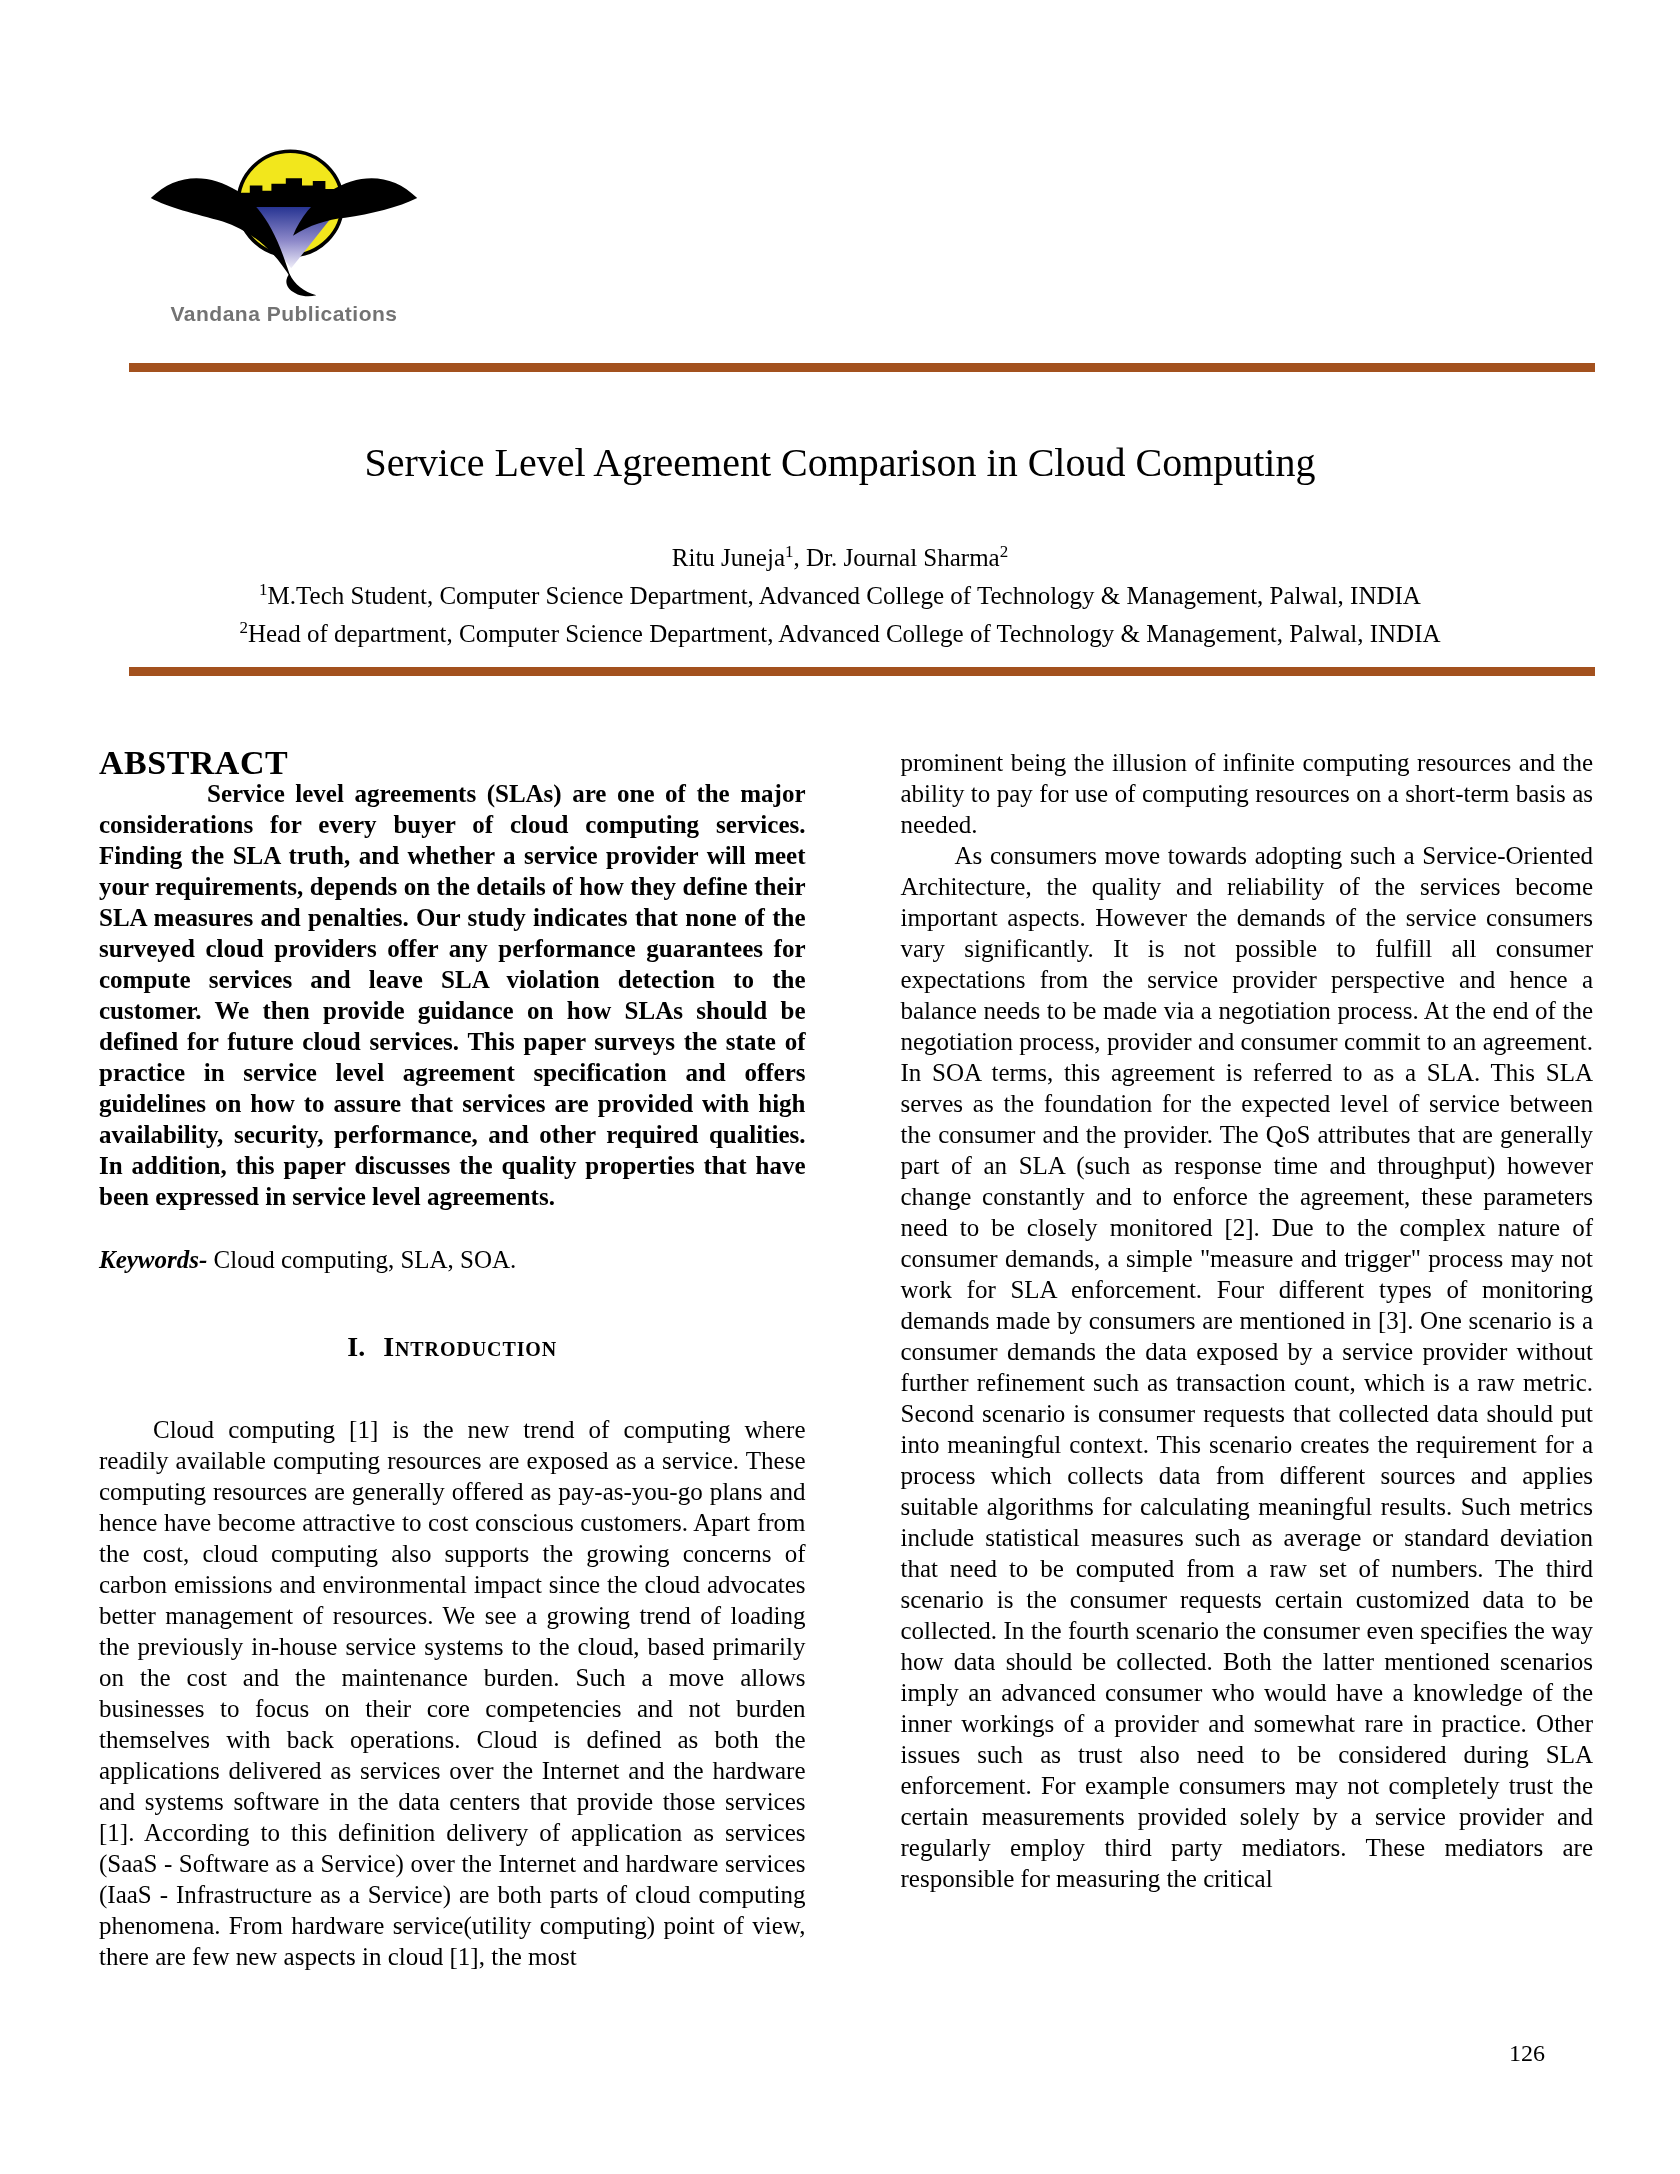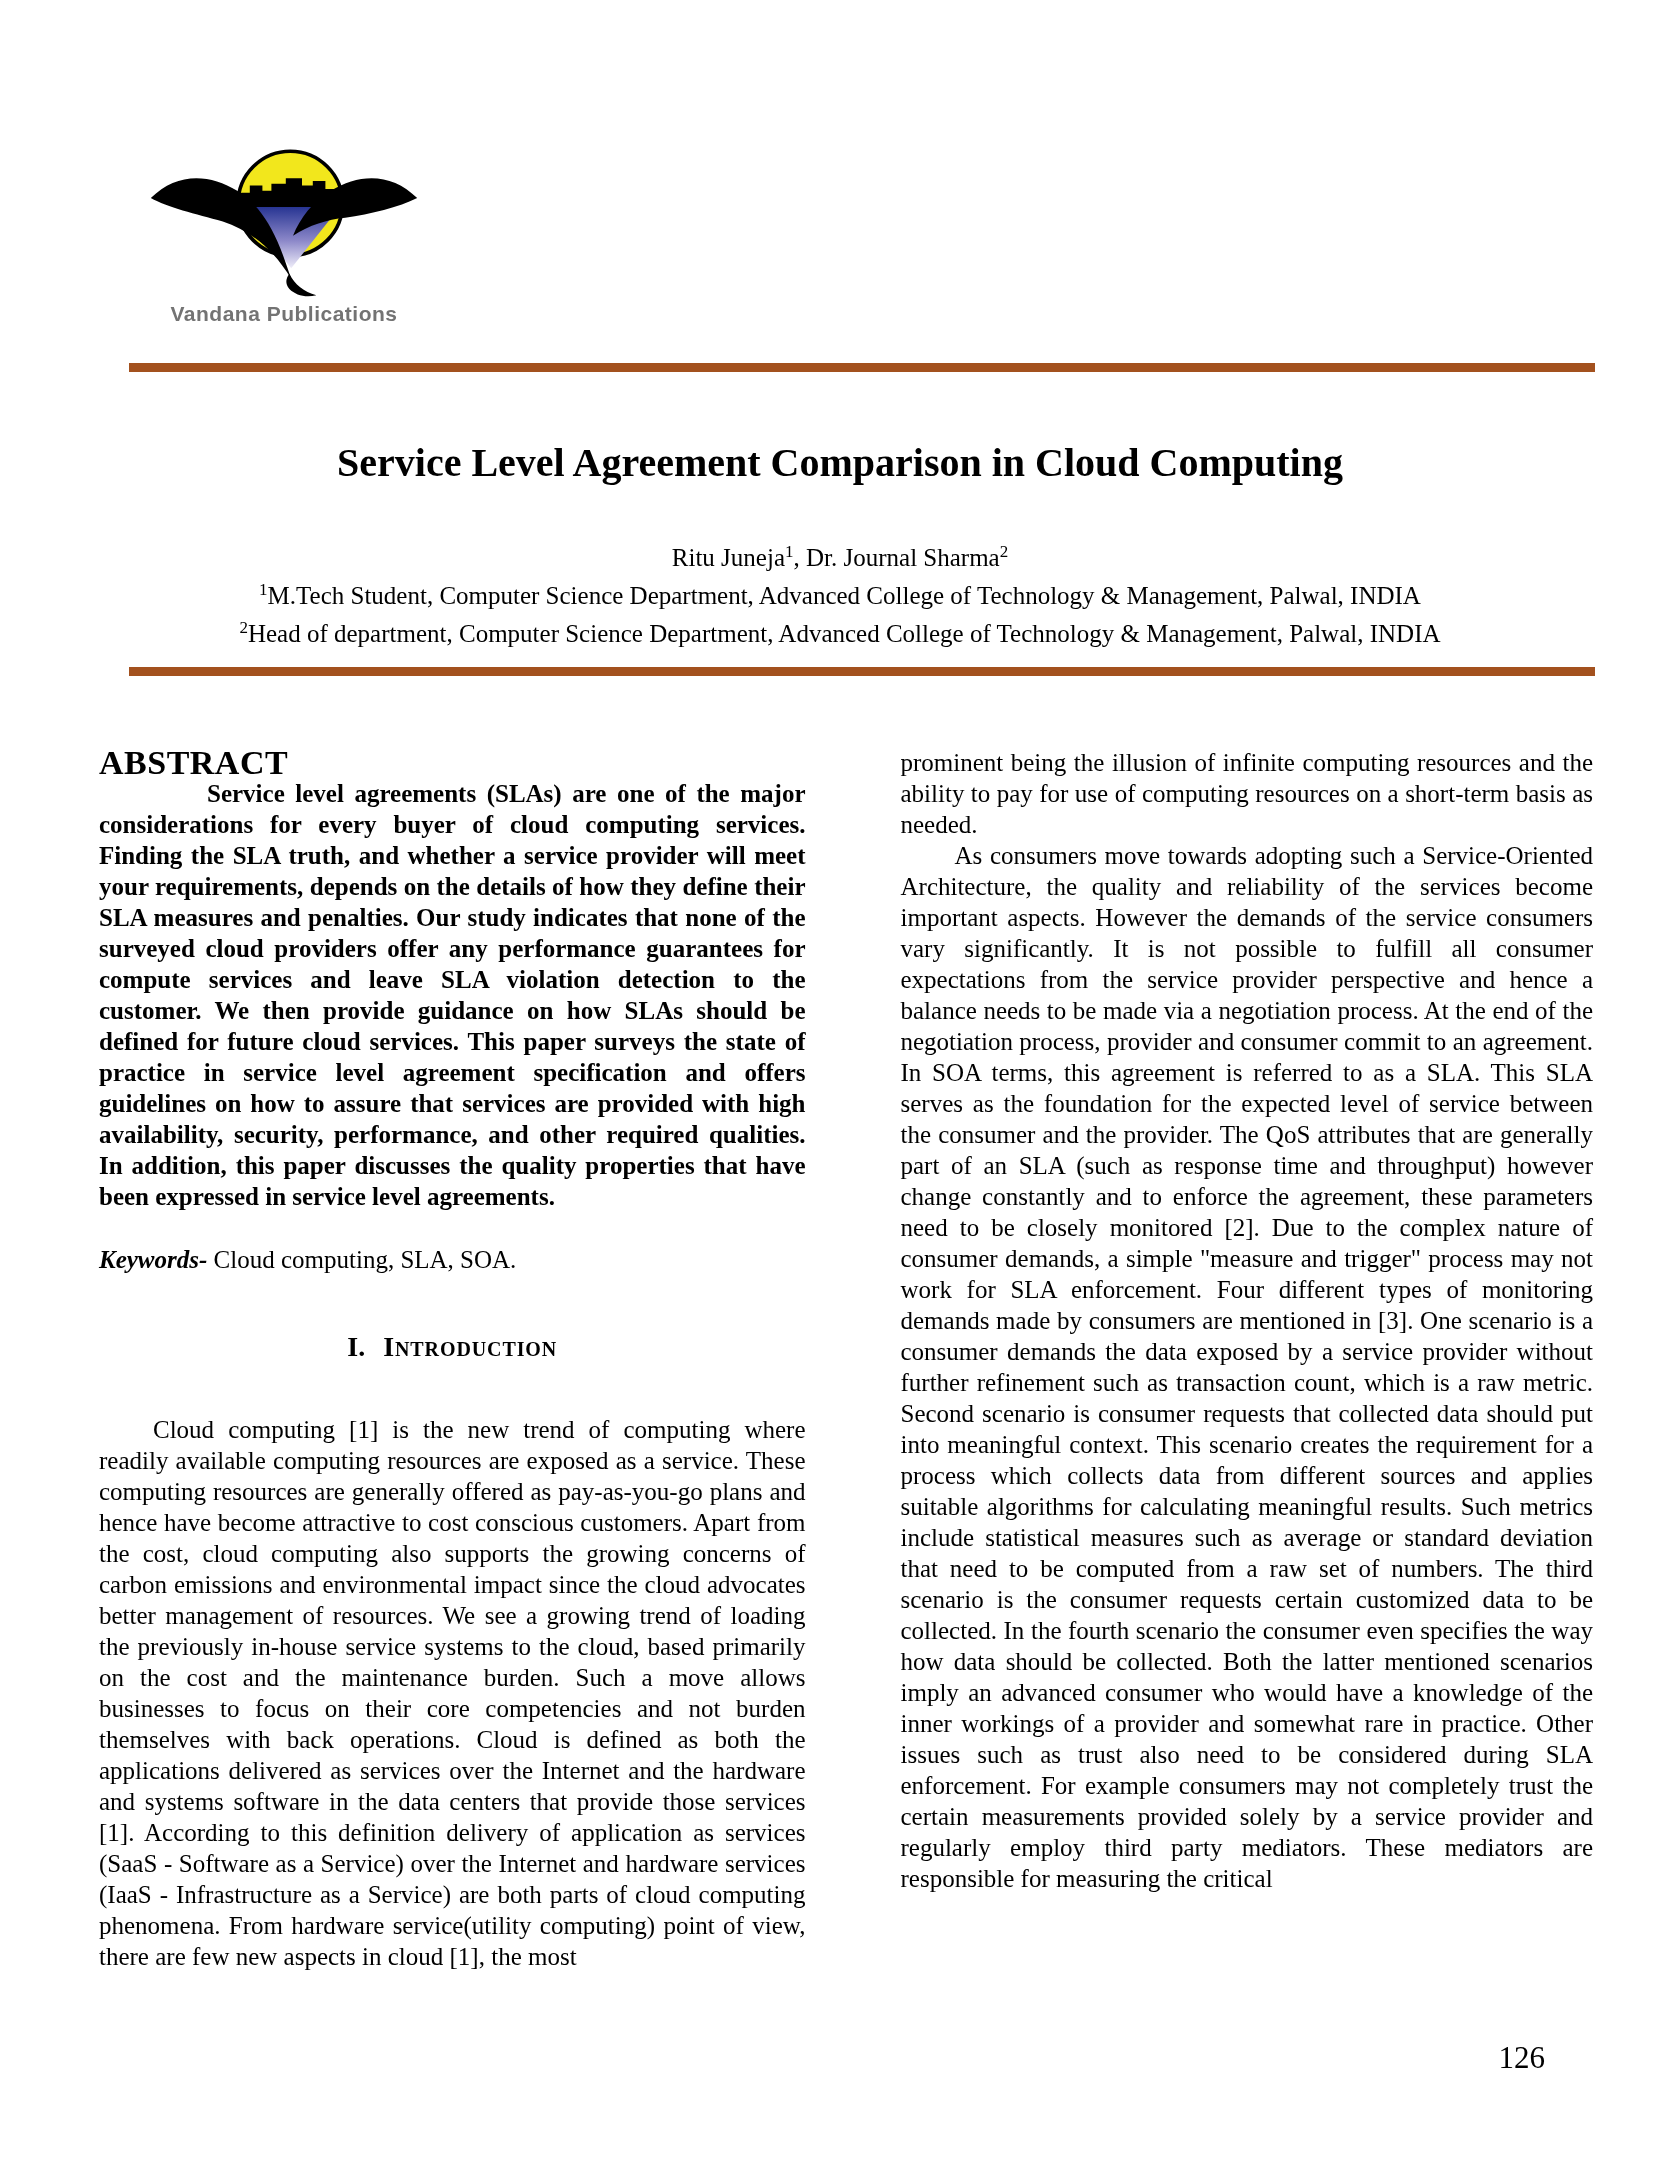--- a/index.html
+++ b/index.html
@@ -48,21 +48,21 @@
   .rule{
     position:absolute;left:129px;width:1466px;height:9px;
     background:var(--rule-brown,#A3511E);
   }
   .rule-top{top:363px;}
   .rule-bottom{top:667px;}
 
   
   .paper-title{
     position:absolute;left:0;width:100%;top:412px;
-    text-align:center;font-size:40px;font-weight:bold;
+    text-align:center;font-size:40px;font-weight:normal;
   }
   .author-block{
     position:absolute;left:0;width:100%;top:536px;
     text-align:center;font-size:25px;line-height:31.5px;
   }
   .author-block sup{font-size:17px;}
 
   
   .columns{
     position:absolute;left:99px;top:747px;width:1494px;
@@ -84,21 +84,21 @@
   }
   .section-number{margin-right:18px;}
   .section-title{font-variant:small-caps;letter-spacing:0.9px;}
 
   .intro-par{text-indent:54px;margin:0;}
   .cont-par{margin:0;}
   .indent-par{text-indent:54px;margin:0;}
 
   .page-number{
     position:absolute;top:2040px;right:135px;
-    font-size:31px;
+    font-size:24px;
   }
 </style>
 </head>
 <body>
 
 <div class="page" style="--crimson: #C00000; --brown: #B4541B; --rule-brown: #A3511E; --link-blue: #0000EE; --sun-yellow: #F2E71C; --water-top: #283593; --water-mid: #8C88C9; --water-bottom: #EFEDF9;">
 
   <div class="logo-wrap">
     <svg width="270" height="158" viewBox="0 0 300 175" aria-hidden="true">
       <defs>

